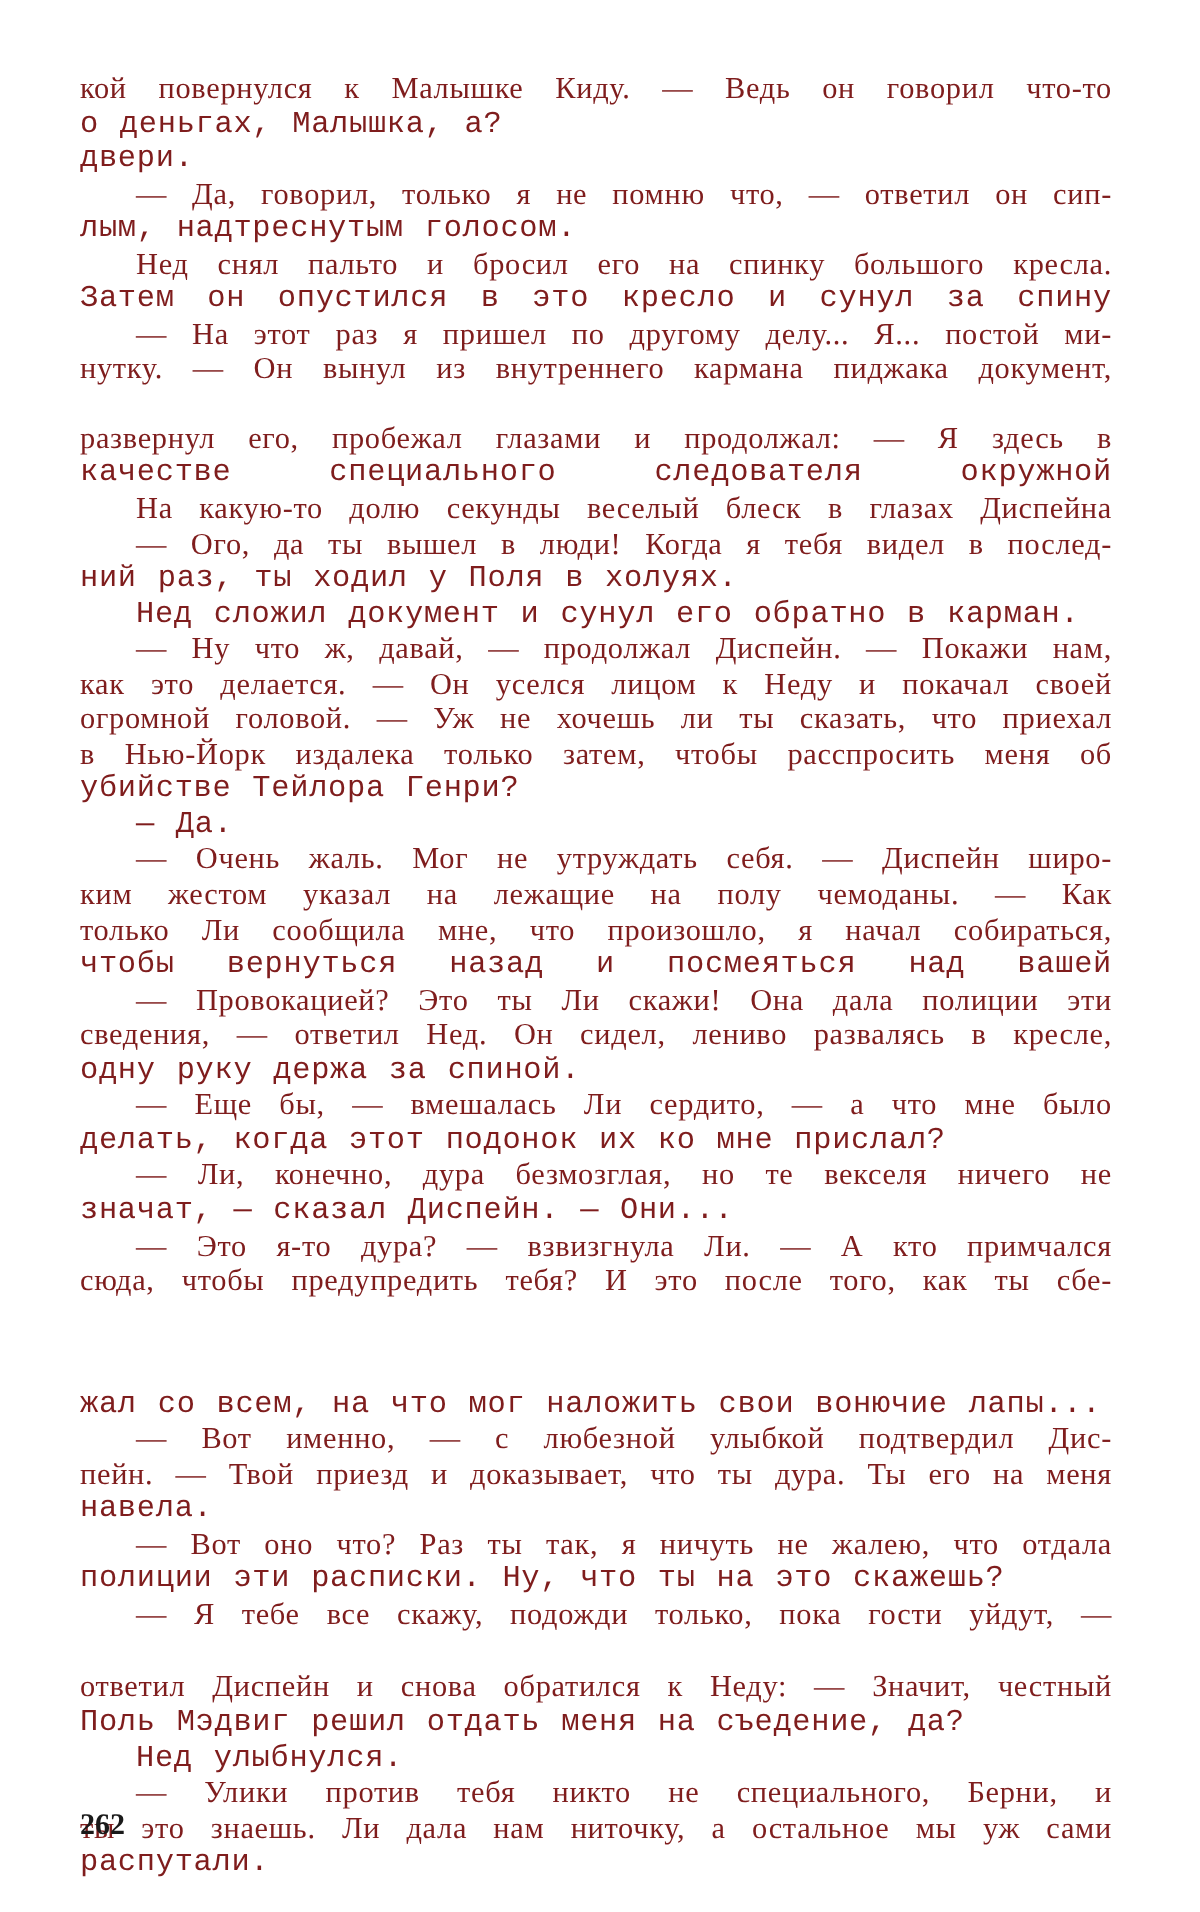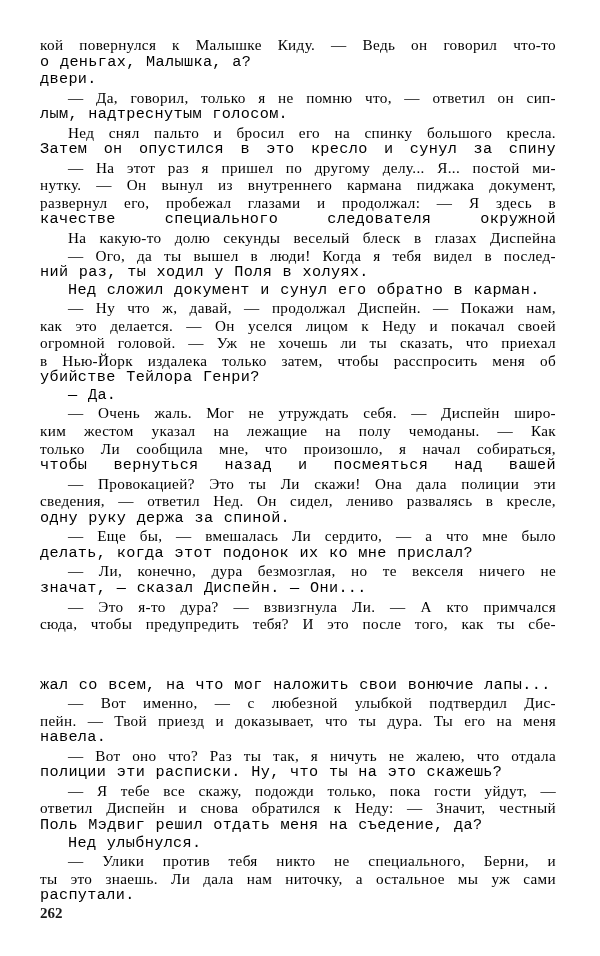--- a/index.html
+++ b/index.html
@@ -20,21 +20,21 @@
     background: #ffffff;
   }
   .text-block {
     position: absolute;
     left: 40px;
     top: 36px;
     width: 516px;
     font-family: "Liberation Serif", "DejaVu Serif", serif;
     font-size: 15.2px;
     line-height: 17.55px;
-    color: #000000;
+    color: #7f1d1d;
   }
   .line {
     display: block;
     white-space: nowrap;
     text-align: justify;
     text-align-last: justify;
     height: 17.55px;
     letter-spacing: 0.35px;
     word-spacing: 1px;
   }
@@ -62,21 +62,21 @@
   <div class="text-block" id="text-block">
       <span class="line" style="white-space: normal; overflow: hidden;">кой повернулся к Малышке Киду. — Ведь он говорил что-то</span>
       <span class="line last" style="white-space: normal; overflow: hidden;">о деньгах, Малышка, а?</span>
       <span class="line last" style="white-space: normal; overflow: hidden;">двери.</span>
       <span class="line indent" style="white-space: normal; overflow: hidden;">— Да, говорил, только я не помню что, — ответил он сип-</span>
       <span class="line last" style="white-space: normal; overflow: hidden;">лым, надтреснутым голосом.</span>
       <span class="line indent" style="white-space: normal; overflow: hidden;">Нед снял пальто и бросил его на спинку большого кресла.</span>
       <span class="line last" style="white-space: normal; overflow: hidden;">Затем он опустился в это кресло и сунул за спину шляпу.</span>
       <span class="line indent" style="white-space: normal; overflow: hidden;">— На этот раз я пришел по другому делу... Я... постой ми-</span>
       <span class="line" style="white-space: normal; overflow: hidden;">нутку. — Он вынул из внутреннего кармана пиджака документ,</span>
-      <span class="line" style="white-space: normal; overflow: hidden;">развернул его, пробежал глазами и продолжал: — Я здесь в</span>
+      <span class="line" style="white-space: normal; overflow: hidden; margin-top: 17px;">развернул его, пробежал глазами и продолжал: — Я здесь в</span>
       <span class="line last" style="white-space: normal; overflow: hidden;">качестве специального следователя окружной прокуратуры.</span>
       <span class="line indent" style="white-space: normal; overflow: hidden;">На какую-то долю секунды веселый блеск в глазах Диспейна</span>
       <span class="line indent" style="white-space: normal; overflow: hidden;">— Ого, да ты вышел в люди! Когда я тебя видел в послед-</span>
       <span class="line last" style="white-space: normal; overflow: hidden;">ний раз, ты ходил у Поля в холуях.</span>
       <span class="line indent last" style="white-space: normal; overflow: hidden;">Нед сложил документ и сунул его обратно в карман.</span>
       <span class="line indent" style="white-space: normal; overflow: hidden;">— Ну что ж, давай, — продолжал Диспейн. — Покажи нам,</span>
       <span class="line" style="white-space: normal; overflow: hidden;">как это делается. — Он уселся лицом к Неду и покачал своей</span>
       <span class="line" style="white-space: normal; overflow: hidden;">огромной головой. — Уж не хочешь ли ты сказать, что приехал</span>
       <span class="line" style="white-space: normal; overflow: hidden;">в Нью-Йорк издалека только затем, чтобы расспросить меня об</span>
       <span class="line last" style="white-space: normal; overflow: hidden;">убийстве Тейлора Генри?</span>
@@ -94,21 +94,21 @@
       <span class="line last" style="white-space: normal; overflow: hidden;">значат, — сказал Диспейн. — Они...</span>
       <span class="line indent" style="white-space: normal; overflow: hidden;">— Это я-то дура? — взвизгнула Ли. — А кто примчался</span>
       <span class="line" style="white-space: normal; overflow: hidden;">сюда, чтобы предупредить тебя? И это после того, как ты сбе-</span>
       <span class="line last" style="white-space: normal; overflow: hidden; margin-top: 44px;">жал со всем, на что мог наложить свои вонючие лапы...</span>
       <span class="line indent" style="white-space: normal; overflow: hidden;">— Вот именно, — с любезной улыбкой подтвердил Дис-</span>
       <span class="line" style="white-space: normal; overflow: hidden;">пейн. — Твой приезд и доказывает, что ты дура. Ты его на меня</span>
       <span class="line last" style="white-space: normal; overflow: hidden;">навела.</span>
       <span class="line indent" style="white-space: normal; overflow: hidden;">— Вот оно что? Раз ты так, я ничуть не жалею, что отдала</span>
       <span class="line last" style="white-space: normal; overflow: hidden;">полиции эти расписки. Ну, что ты на это скажешь?</span>
       <span class="line indent" style="white-space: normal; overflow: hidden;">— Я тебе все скажу, подожди только, пока гости уйдут, —</span>
-      <span class="line" style="white-space: normal; overflow: hidden;">ответил Диспейн и снова обратился к Неду: — Значит, честный</span>
+      <span class="line" style="white-space: normal; overflow: hidden; margin-top: 19px;">ответил Диспейн и снова обратился к Неду: — Значит, честный</span>
       <span class="line last" style="white-space: normal; overflow: hidden;">Поль Мэдвиг решил отдать меня на съедение, да?</span>
       <span class="line indent last" style="white-space: normal; overflow: hidden;">Нед улыбнулся.</span>
       <span class="line indent" style="white-space: normal; overflow: hidden;">— Улики против тебя никто не специального, Берни, и</span>
       <span class="line" style="white-space: normal; overflow: hidden;">ты это знаешь. Ли дала нам ниточку, а остальное мы уж сами</span>
       <span class="line last" style="white-space: normal; overflow: hidden;">распутали.</span>
     </div>
   <div class="page-number">262</div>
 </div>
 
 </body></html>

